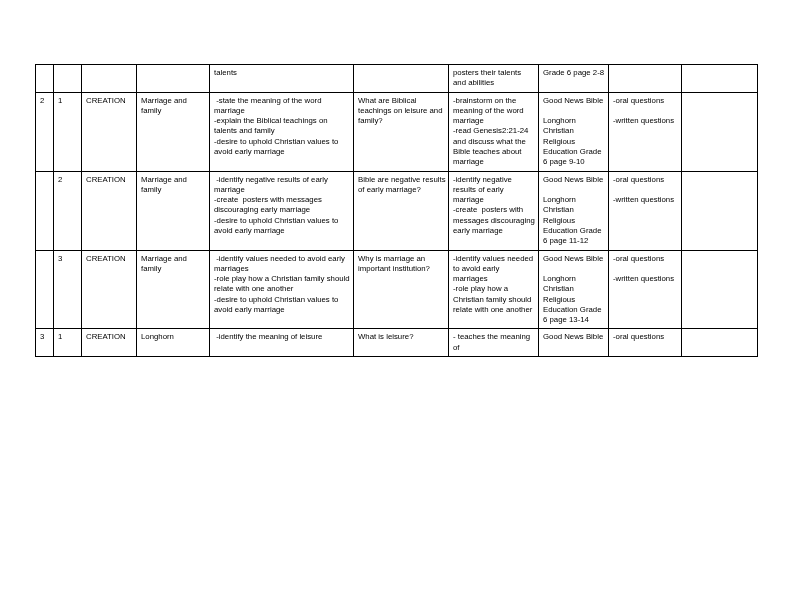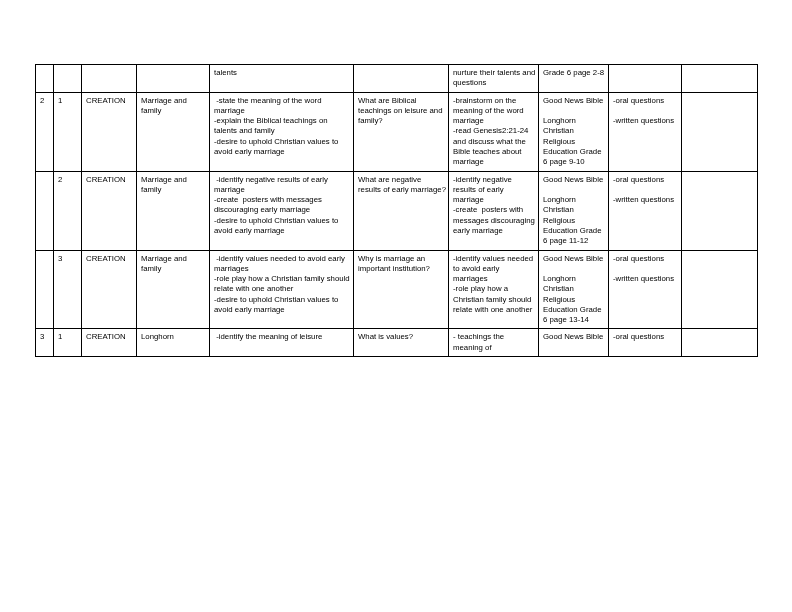--- a/index.html
+++ b/index.html
@@ -72,21 +72,21 @@
           <col class="c9">
       </colgroup>
       <tbody>
         <tr>
           <td></td>
           <td></td>
           <td></td>
           <td></td>
           <td class="nowrapish">talents</td>
           <td class="nowrapish"></td>
-          <td class="nowrapish">nurture their talents and questions</td>
+          <td class="nowrapish">posters their talents and abilities</td>
           <td class="nowrapish">Grade 6 page 2-8</td>
           <td class="nowrapish"></td>
           <td></td>
         </tr>
 
         <tr>
           <td>2</td>
           <td>1</td>
           <td>CREATION</td>
           <td>Marriage and family</td>
@@ -106,21 +106,21 @@
         </tr>
 
         <tr>
           <td></td>
           <td>2</td>
           <td>CREATION</td>
           <td>Marriage and family</td>
           <td class="nowrapish"> -identify negative results of early marriage
 -create  posters with messages discouraging early marriage
 -desire to uphold Christian values to avoid early marriage</td>
-          <td class="nowrapish">What are negative results of early marriage?</td>
+          <td class="nowrapish">Bible are negative results of early marriage?</td>
           <td class="nowrapish">-identify negative results of early marriage
 -create  posters with messages discouraging early marriage</td>
           <td class="nowrapish">Good News Bible
 
 Longhorn Christian Religious Education Grade 6 page 11-12</td>
           <td class="nowrapish">-oral questions
 
 -written questions</td>
           <td></td>
         </tr>
@@ -144,22 +144,22 @@
 -written questions</td>
           <td></td>
         </tr>
 
         <tr>
           <td>3</td>
           <td>1</td>
           <td>CREATION</td>
           <td>Longhorn</td>
           <td class="nowrapish"> -identify the meaning of leisure</td>
-          <td class="nowrapish">What is values?</td>
-          <td class="nowrapish">- teachings the meaning of</td>
+          <td class="nowrapish">What is leisure?</td>
+          <td class="nowrapish">- teaches the meaning of</td>
           <td class="nowrapish">Good News Bible</td>
           <td class="nowrapish">-oral questions</td>
           <td></td>
         </tr>
       </tbody>
     </table>
   </div>
 </div>
 
 </body></html>

